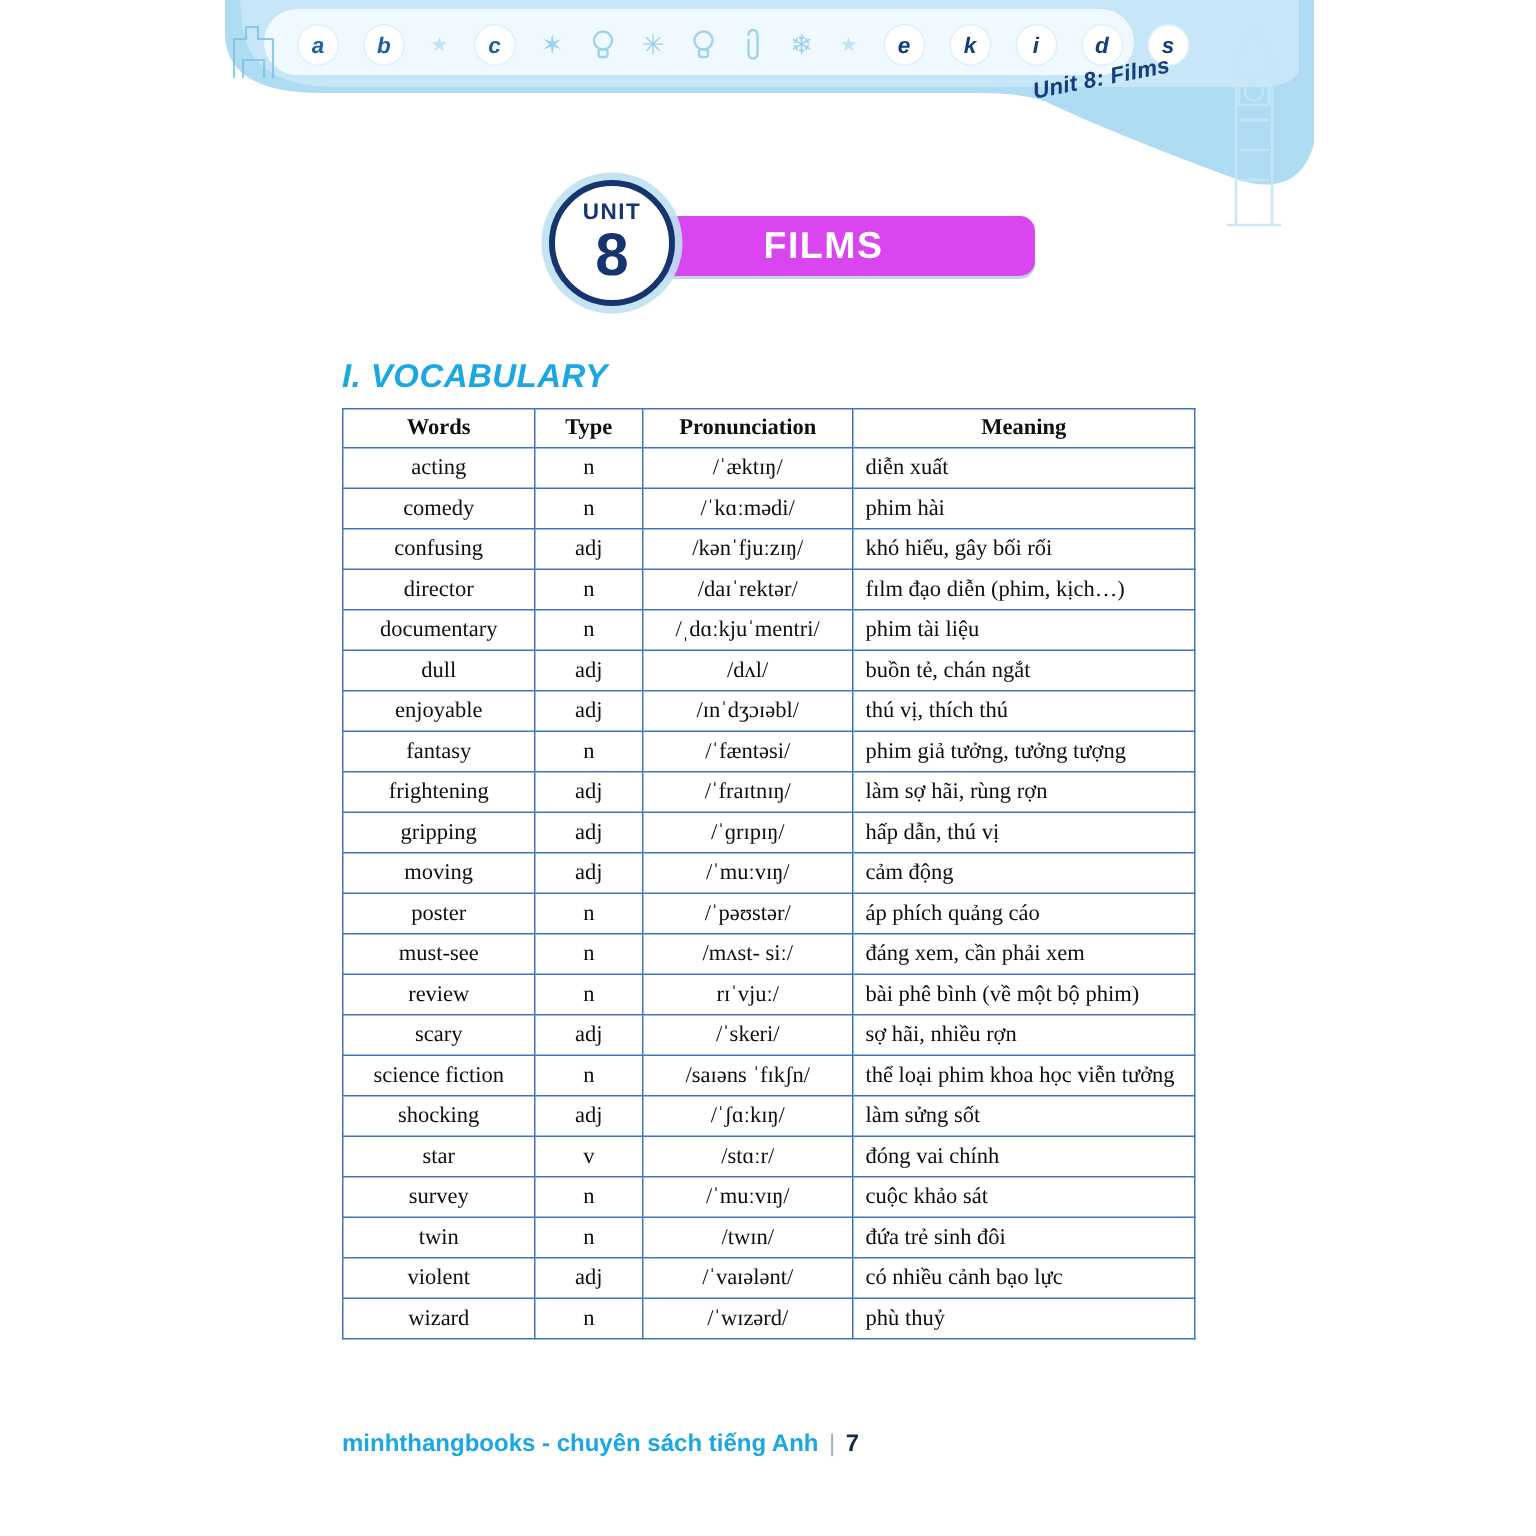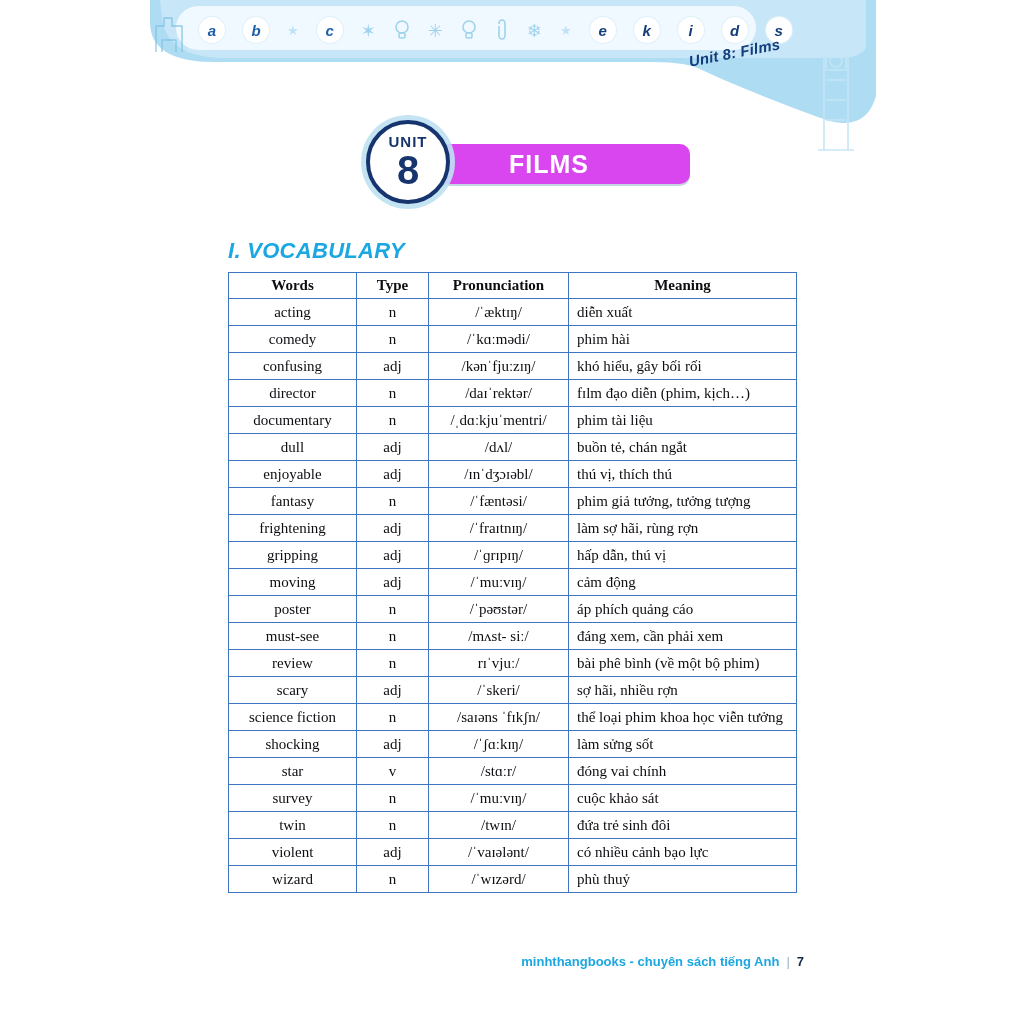--- a/index.html
+++ b/index.html
@@ -79,21 +79,21 @@
   table.vocab col.c-pron  { width:140px; }
   table.vocab col.c-mean  { width:228px; }
   table.vocab td:nth-child(1),
   table.vocab td:nth-child(2),
   table.vocab td:nth-child(3) { text-align:center; }
   table.vocab td:nth-child(4) { text-align:left; }
 
   
   .footer {
     position:absolute; top:954px; left:228px; width:576px;
-    text-align:right; font-family:"Liberation Sans", sans-serif; font-size:13px;
+    font-family:"Liberation Sans", sans-serif; font-size:16px;
   }
   .footer .brand { color:#1ba7e2; font-weight:bold; }
   .footer .sep { color:#9bb0c4; margin:0 7px; font-weight:normal; }
   .footer .pagenum { color:#14294b; font-weight:bold; }
 </style>
 </head>
 <body>
 
 <div class="page">
 

